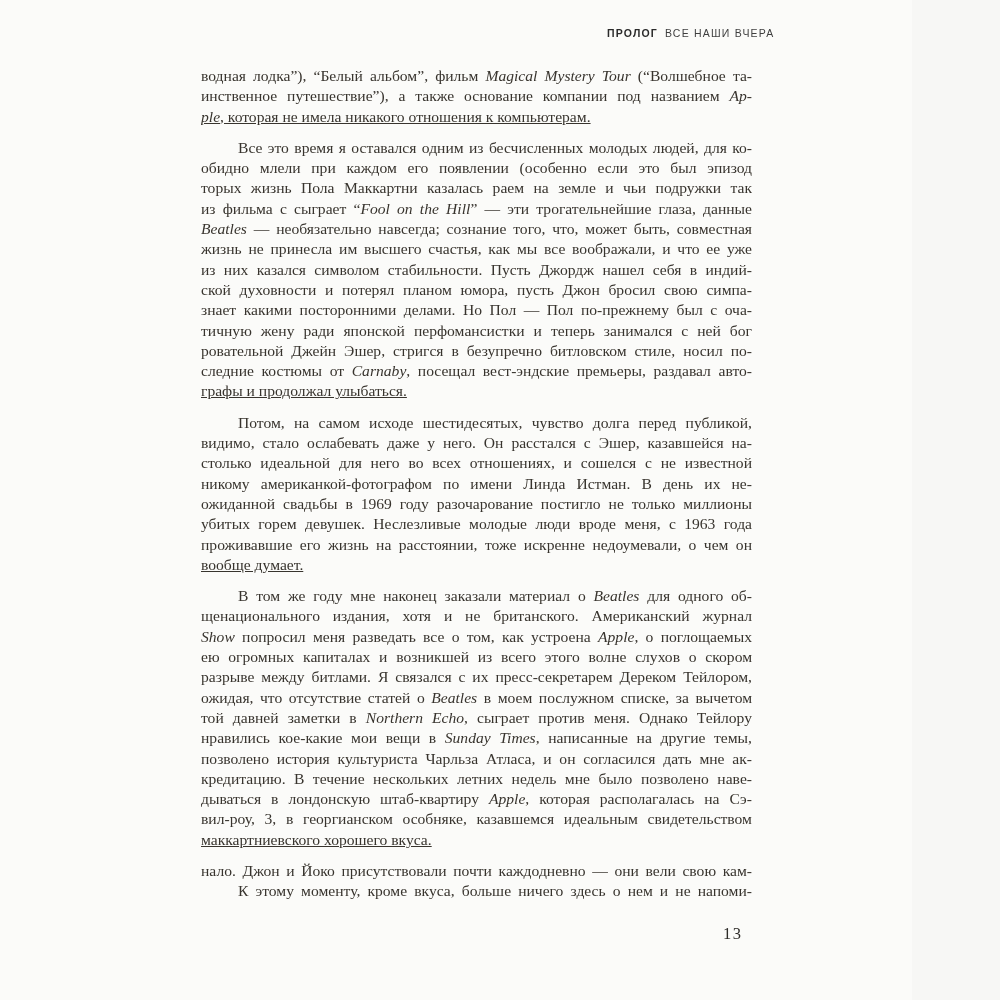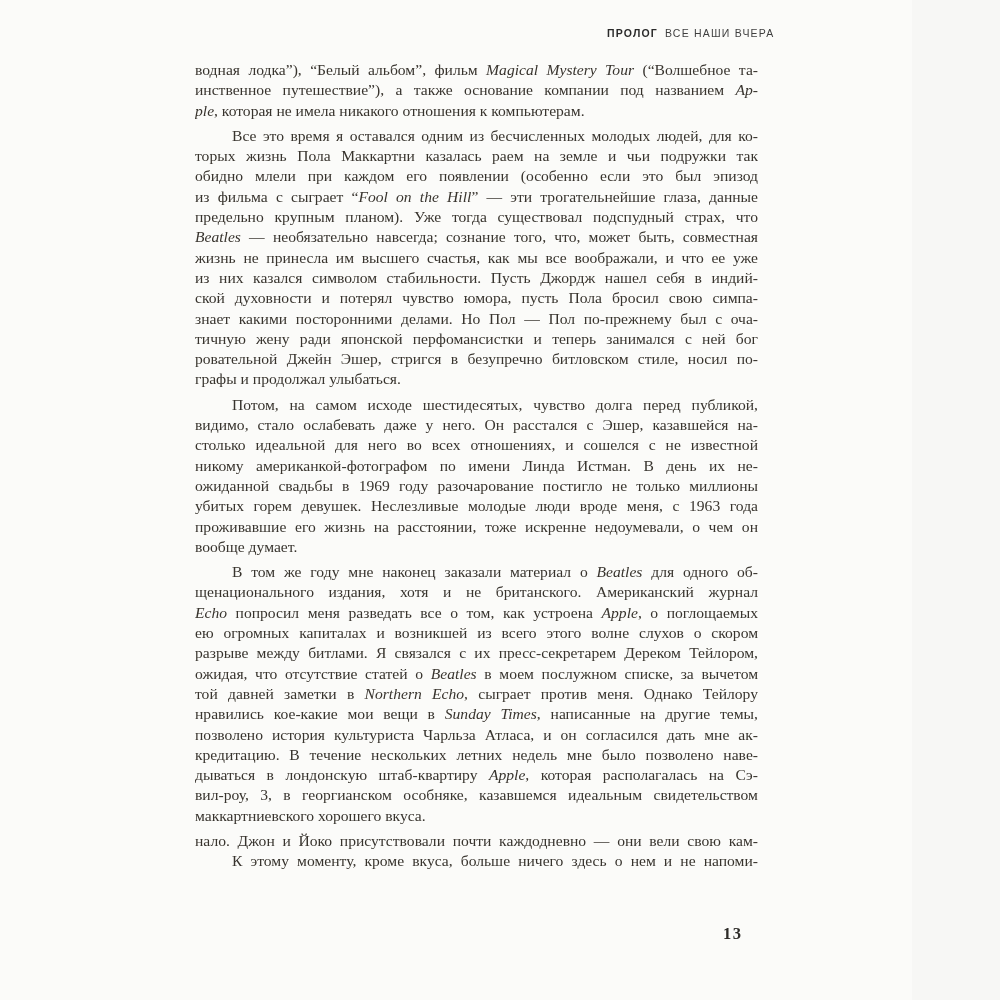--- a/index.html
+++ b/index.html
@@ -32,37 +32,37 @@
   }
   
   .page-body {
     position: absolute;
     left: 190px; top: 55px;
     width: 573px;
     font-size: 15.6px;
     line-height: 20.3px;
     color: #38342e;
   }
-  .para { margin: 5px; padding: 0; }
+  .para { margin: 11px; padding: 0; }
   .line {
     height: 20.3px;
     overflow: hidden;
     text-align: justify;
     text-align-last: justify;
   }
-  .line.end { text-align-last: left; }
+  .line.end { text-align-last: left; text-decoration: underline; }
   .line.indent { text-indent: 37px; }
   .it { font-style: italic; }
   
   .folio {
     position: absolute;
     left: 723px; top: 924px;
     font-family: "Liberation Serif", serif;
     font-size: 16.5px;
-    font-weight: 700;
+    font-weight: 400;
     letter-spacing: 1.5px;
     color: #2e2c29;
   }
 </style>
 </head>
 <body>
 
 <div id="page">
 
   <div class="running-header">
@@ -70,47 +70,47 @@
   </div>
 
   <div class="page-body">
       <div class="para">
         <div class="line"><span>водная лодка”), “Белый альбом”, фильм </span><span class="it">Magical Mystery Tour</span><span> (“Волшебное та-</span></div>
         <div class="line"><span>инственное путешествие”), а также основание компании под названием </span><span class="it">Ap-</span></div>
         <div class="line end"><span class="it">ple</span><span>, которая не имела никакого отношения к компьютерам.</span></div>
       </div>
       <div class="para">
         <div class="line indent"><span>Все это время я оставался одним из бесчисленных молодых людей, для ко-</span></div>
+        <div class="line"><span>обидно млели при каждом его появлении (особенно если это был эпизод</span></div>
         <div class="line"><span>торых жизнь Пола Маккартни казалась раем на земле и чьи подружки так</span></div>
-        <div class="line"><span>обидно млели при каждом его появлении (особенно если это был эпизод</span></div>
         <div class="line"><span>из фильма с сыграет “</span><span class="it">Fool on the Hill</span><span>” — эти трогательнейшие глаза, данные</span></div>
-        <div class="line"><span>предельно крупным планом). Уже тогда существовал подспудный страх, что</span></div>
         <div class="line"><span class="it">Beatles</span><span> — необязательно навсегда; сознание того, что, может быть, совместная</span></div>
         <div class="line"><span>жизнь не принесла им высшего счастья, как мы все воображали, и что ее уже</span></div>
         <div class="line"><span>из них казался символом стабильности. Пусть Джордж нашел себя в индий-</span></div>
-        <div class="line"><span>ской духовности и потерял чувство юмора, пусть Пола бросил свою симпа-</span></div>
+        <div class="line"><span>ской духовности и потерял планом юмора, пусть Джон бросил свою симпа-</span></div>
         <div class="line"><span>знает какими посторонними делами. Но Пол — Пол по-прежнему был с оча-</span></div>
         <div class="line"><span>тичную жену ради японской перфомансистки и теперь занимался с ней бог</span></div>
         <div class="line"><span>ровательной Джейн Эшер, стригся в безупречно битловском стиле, носил по-</span></div>
+        <div class="line"><span>следние костюмы от </span><span class="it">Carnaby</span><span>, посещал вест-эндские премьеры, раздавал авто-</span></div>
         <div class="line end"><span>графы и продолжал улыбаться.</span></div>
       </div>
       <div class="para">
         <div class="line indent"><span>Потом, на самом исходе шестидесятых, чувство долга перед публикой,</span></div>
         <div class="line"><span>видимо, стало ослабевать даже у него. Он расстался с Эшер, казавшейся на-</span></div>
         <div class="line"><span>столько идеальной для него во всех отношениях, и сошелся с не известной</span></div>
         <div class="line"><span>никому американкой-фотографом по имени Линда Истман. В день их не-</span></div>
         <div class="line"><span>ожиданной свадьбы в 1969 году разочарование постигло не только миллионы</span></div>
         <div class="line"><span>убитых горем девушек. Неслезливые молодые люди вроде меня, с 1963 года</span></div>
         <div class="line"><span>проживавшие его жизнь на расстоянии, тоже искренне недоумевали, о чем он</span></div>
         <div class="line end"><span>вообще думает.</span></div>
       </div>
       <div class="para">
         <div class="line indent"><span>В том же году мне наконец заказали материал о </span><span class="it">Beatles</span><span> для одного об-</span></div>
         <div class="line"><span>щенационального издания, хотя и не британского. Американский журнал</span></div>
-        <div class="line"><span class="it">Echo</span><span> попросил меня разведать все о том, как устроена </span><span class="it">Apple</span><span>, о поглощаемых</span></div>
+        <div class="line"><span class="it">Show</span><span> попросил меня разведать все о том, как устроена </span><span class="it">Apple</span><span>, о поглощаемых</span></div>
         <div class="line"><span>ею огромных капиталах и возникшей из всего этого волне слухов о скором</span></div>
         <div class="line"><span>разрыве между битлами. Я связался с их пресс-секретарем Дереком Тейлором,</span></div>
         <div class="line"><span>ожидая, что отсутствие статей о </span><span class="it">Beatles</span><span> в моем послужном списке, за вычетом</span></div>
         <div class="line"><span>той давней заметки в </span><span class="it">Northern Echo</span><span>, сыграет против меня. Однако Тейлору</span></div>
         <div class="line"><span>нравились кое-какие мои вещи в </span><span class="it">Sunday Times</span><span>, написанные на другие темы,</span></div>
         <div class="line"><span>позволено история культуриста Чарльза Атласа, и он согласился дать мне ак-</span></div>
         <div class="line"><span>кредитацию. В течение нескольких летних недель мне было позволено наве-</span></div>
         <div class="line"><span>дываться в лондонскую штаб-квартиру </span><span class="it">Apple</span><span>, которая располагалась на Сэ-</span></div>
         <div class="line"><span>вил-роу, 3, в георгианском особняке, казавшемся идеальным свидетельством</span></div>
         <div class="line end"><span>маккартниевского хорошего вкуса.</span></div>

